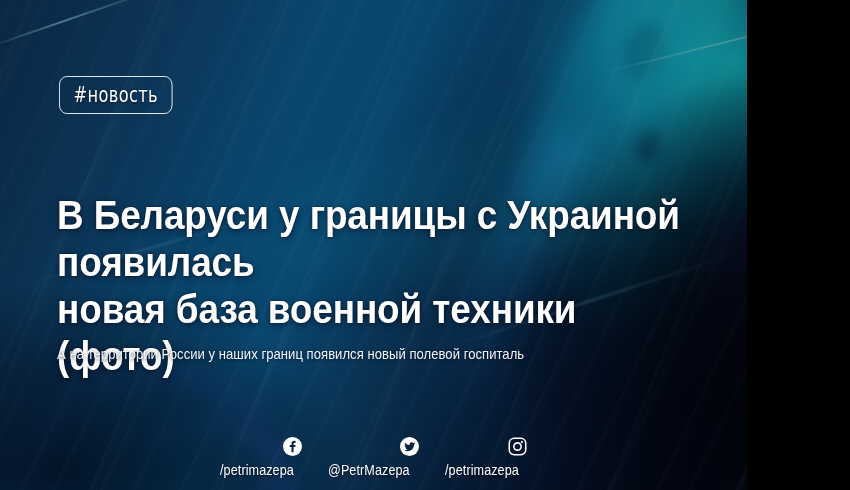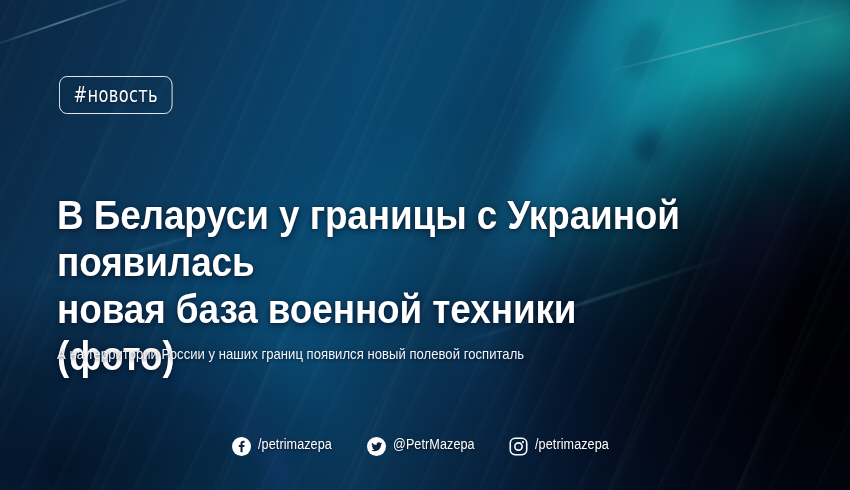--- a/index.html
+++ b/index.html
@@ -3,21 +3,21 @@
 <meta charset="utf-8">
 <title>Petr i Mazepa news card</title>
 <style>
   html, body {
     margin: 0;
     padding: 0;
     background: #000;
   }
   .card {
     position: relative;
-    width: 850px;
+    width: 747px;
     height: 490px;
     overflow: hidden;
     font-family: "Liberation Sans", "DejaVu Sans", sans-serif;
     background: #07182c;
   }
 
   
   .bg-layer {
     position: absolute;
     inset: 0;
@@ -343,22 +343,23 @@
     left: 0;
     right: 0;
     top: 437px;
     display: flex;
     justify-content: center;
     align-items: center;
     gap: 26px;
   }
   .social-item {
     display: flex;
-    align-items: flex-start;
+    align-items: flex-end;
     gap: 7px;
+    flex-direction: column;
   }
   .social-icon {
     width: 19px;
     height: 19px;
     display: block;
     flex: 0 0 auto;
   }
   .social-handle {
     color: #ffffff;
     font-size: 14px;

